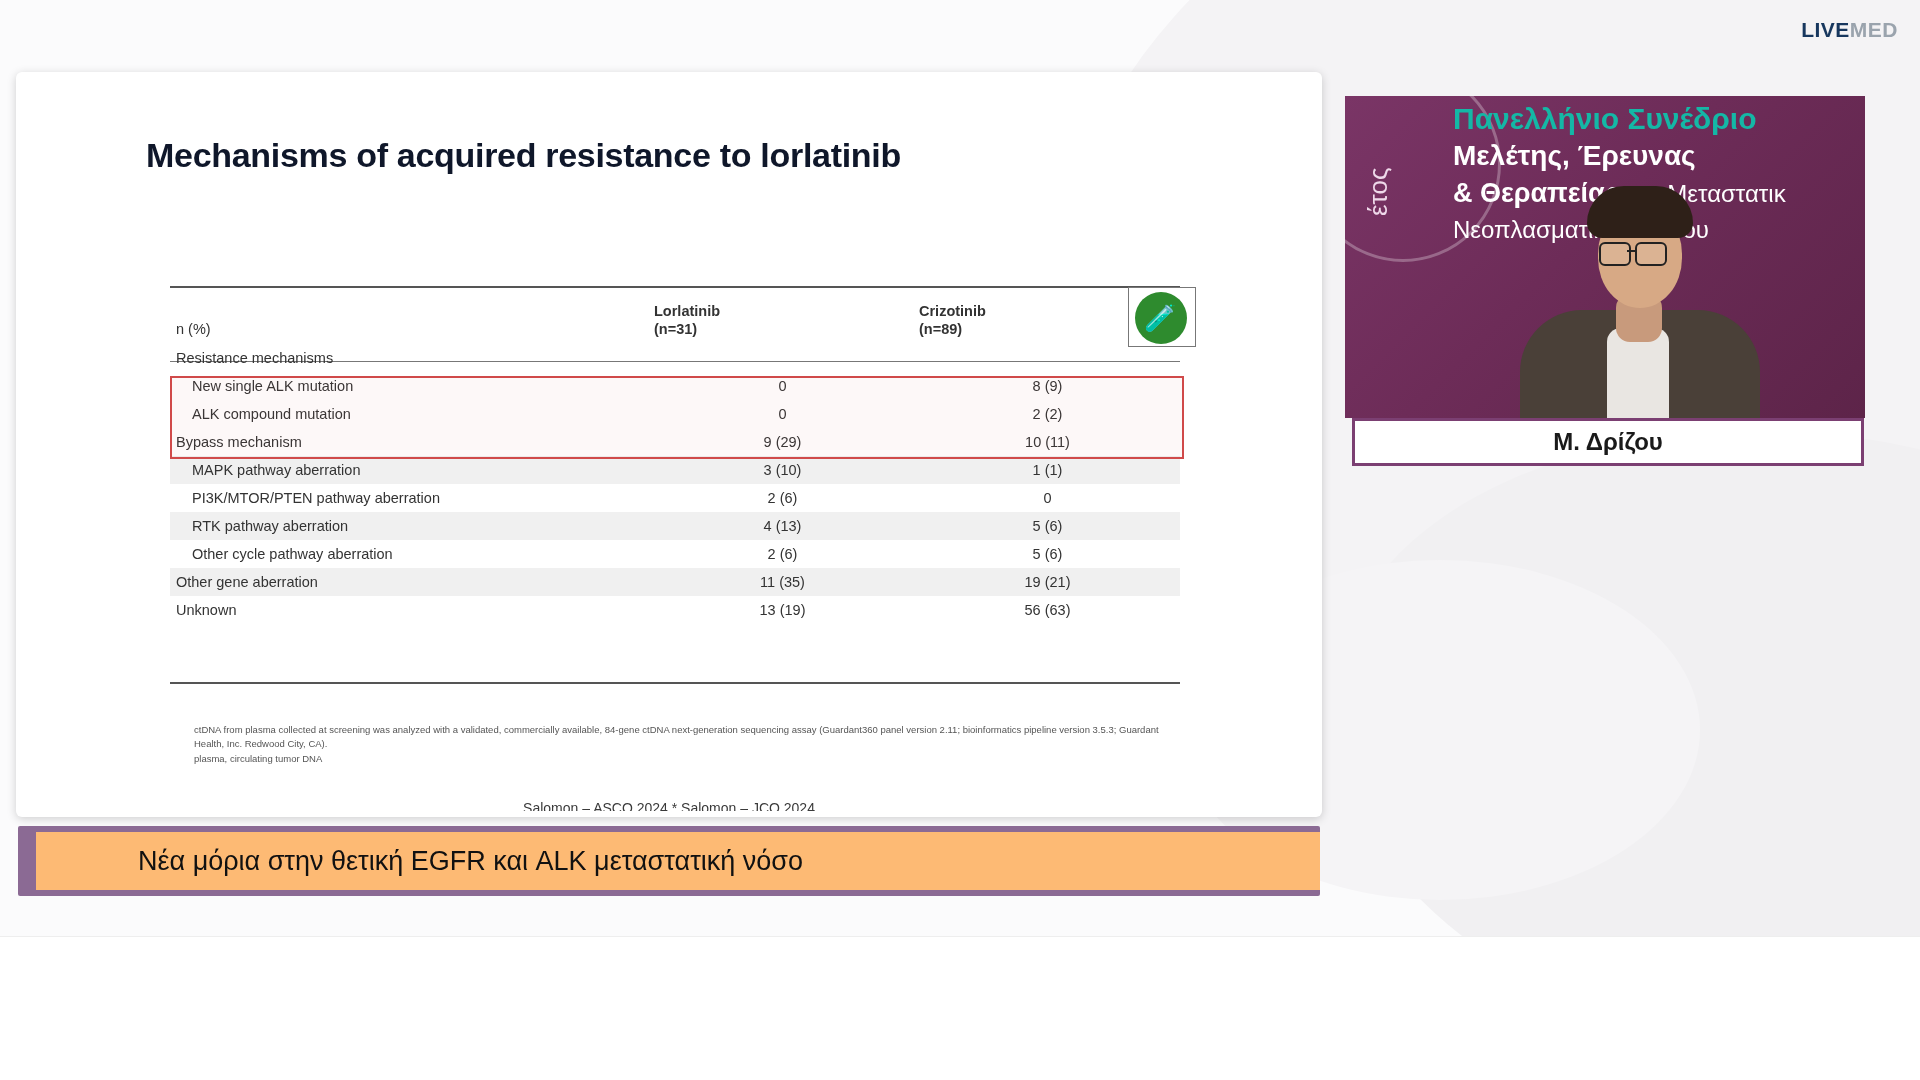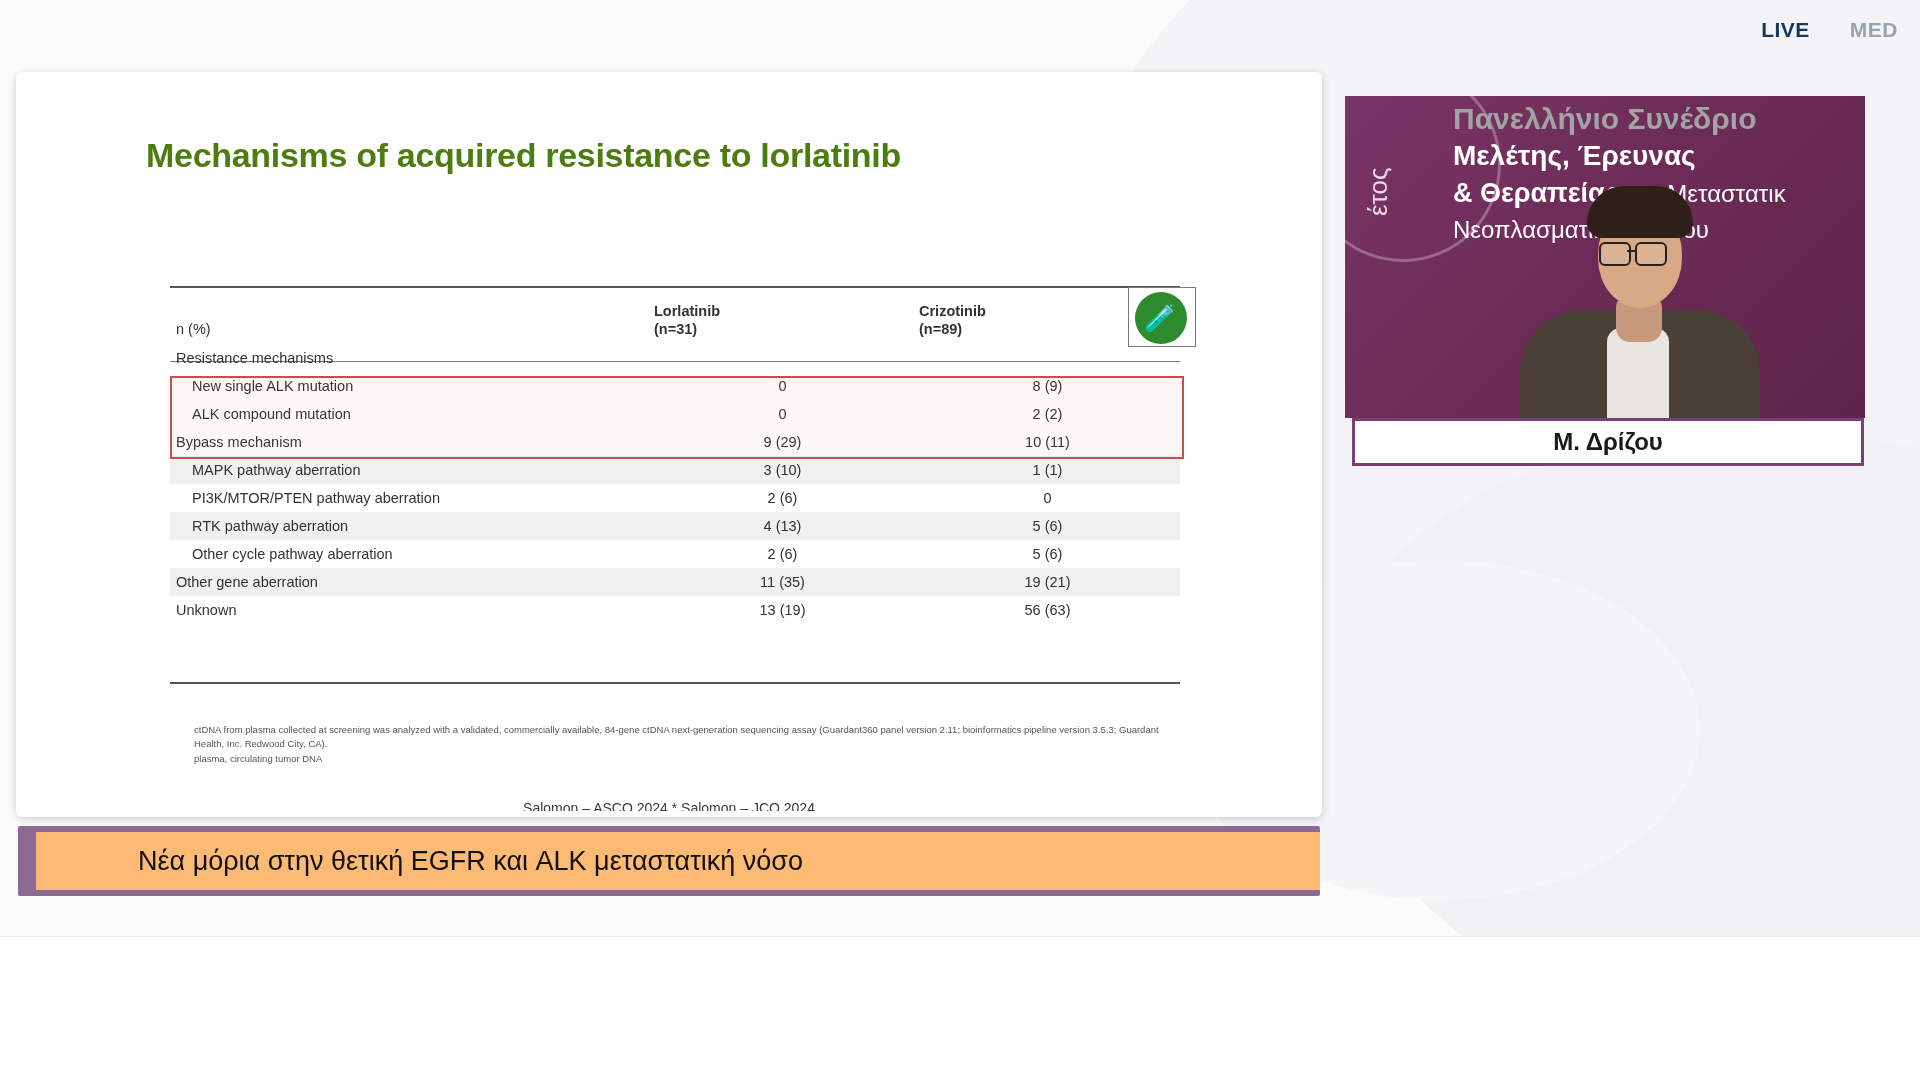--- a/index.html
+++ b/index.html
@@ -49,21 +49,21 @@
   .livemed {
     position: absolute;
     right: 22px;
     top: 18px;
     font-size: 21px;
     font-weight: bold;
     letter-spacing: 0.5px;
     color: #1b3a63;
   }
   .livemed .live { color: #17375e; }
-  .livemed .med { color: #9aa3ad; margin-left: 40px; }
+  .livemed .med { color: #9aa3ad; }
 
   
   .slide-shadow {
     position: absolute;
     left: 16px;
     top: 72px;
     width: 1306px;
     height: 745px;
     background: #ffffff;
     border-radius: 6px;
@@ -78,21 +78,21 @@
     background: #ffffff;
     border-radius: 4px;
     overflow: hidden;
   }
   .slide-title {
     position: absolute;
     left: 124px;
     top: 58px;
     font-size: 34px;
     font-weight: bold;
-    color: #4d7c0f;
+    color: #0f172a;
     letter-spacing: -0.3px;
   }
 
   
   .tbl {
     position: absolute;
     left: 148px;
     top: 218px;
     width: 1010px;
     font-size: 14.5px;
@@ -239,21 +239,21 @@
     color: #efd9ea;
     font-size: 26px;
     transform: rotate(-90deg);
     transform-origin: left top;
     white-space: nowrap;
   }
   .v-title1 {
     position: absolute;
     left: 108px;
     top: 6px;
-    color: #a3a3a3;
+    color: #14b8a6;
     font-size: 30px;
     font-weight: bold;
     white-space: nowrap;
   }
   .v-title2 {
     position: absolute;
     left: 108px;
     top: 44px;
     color: #ffffff;
     font-size: 28px;

